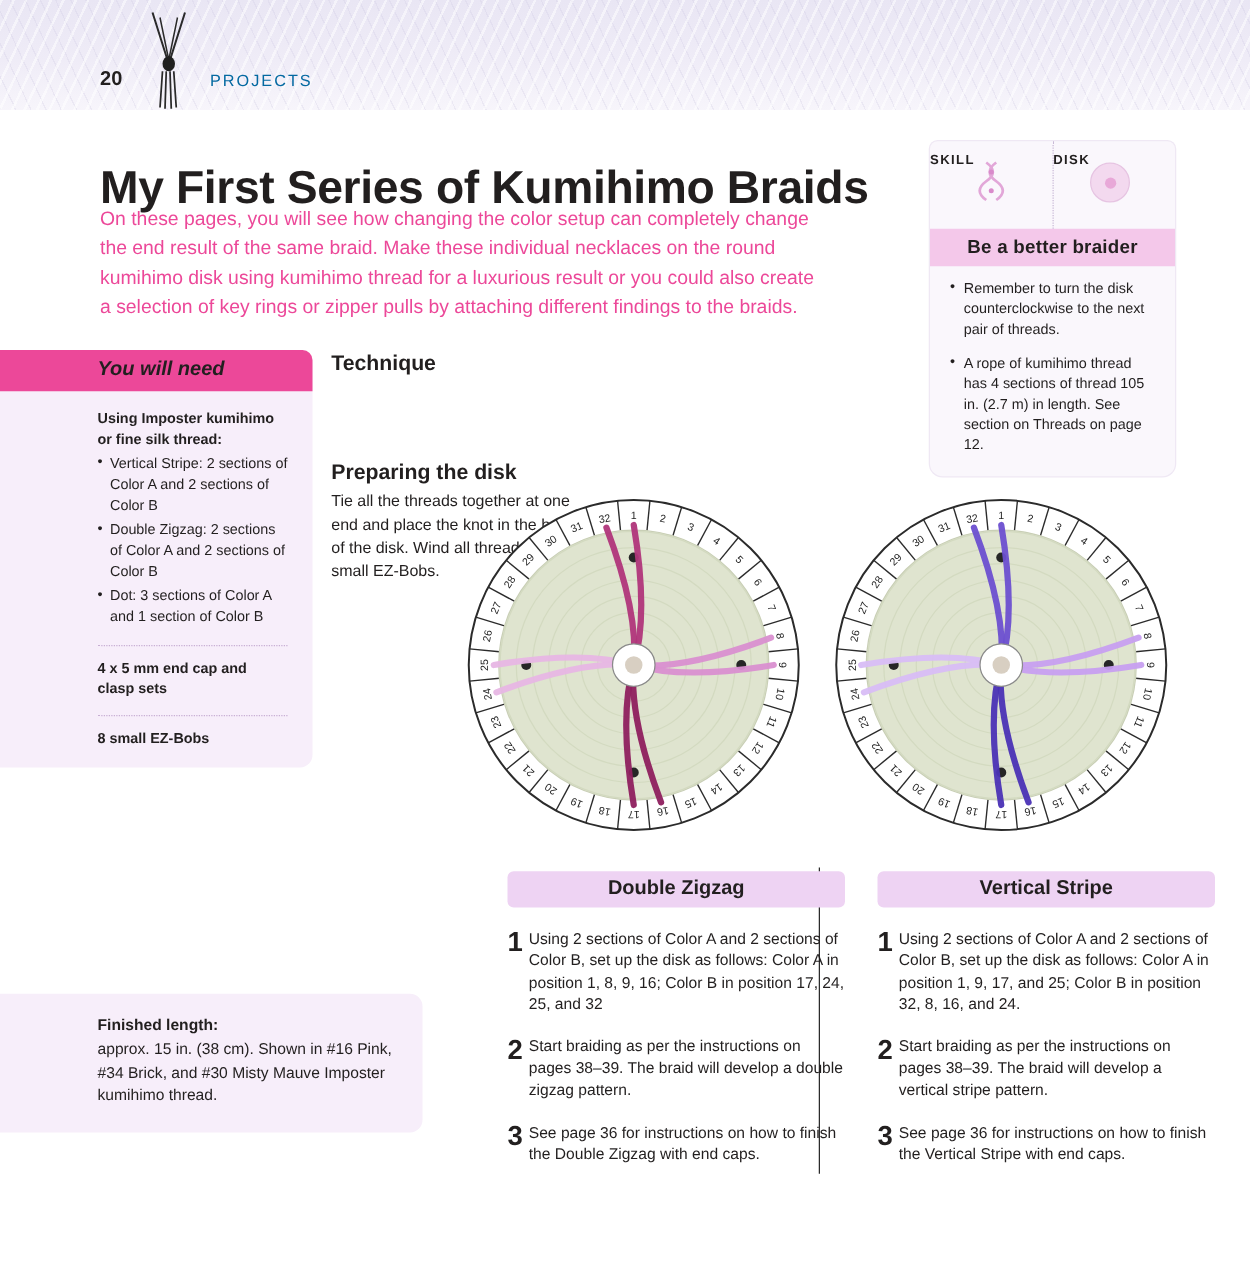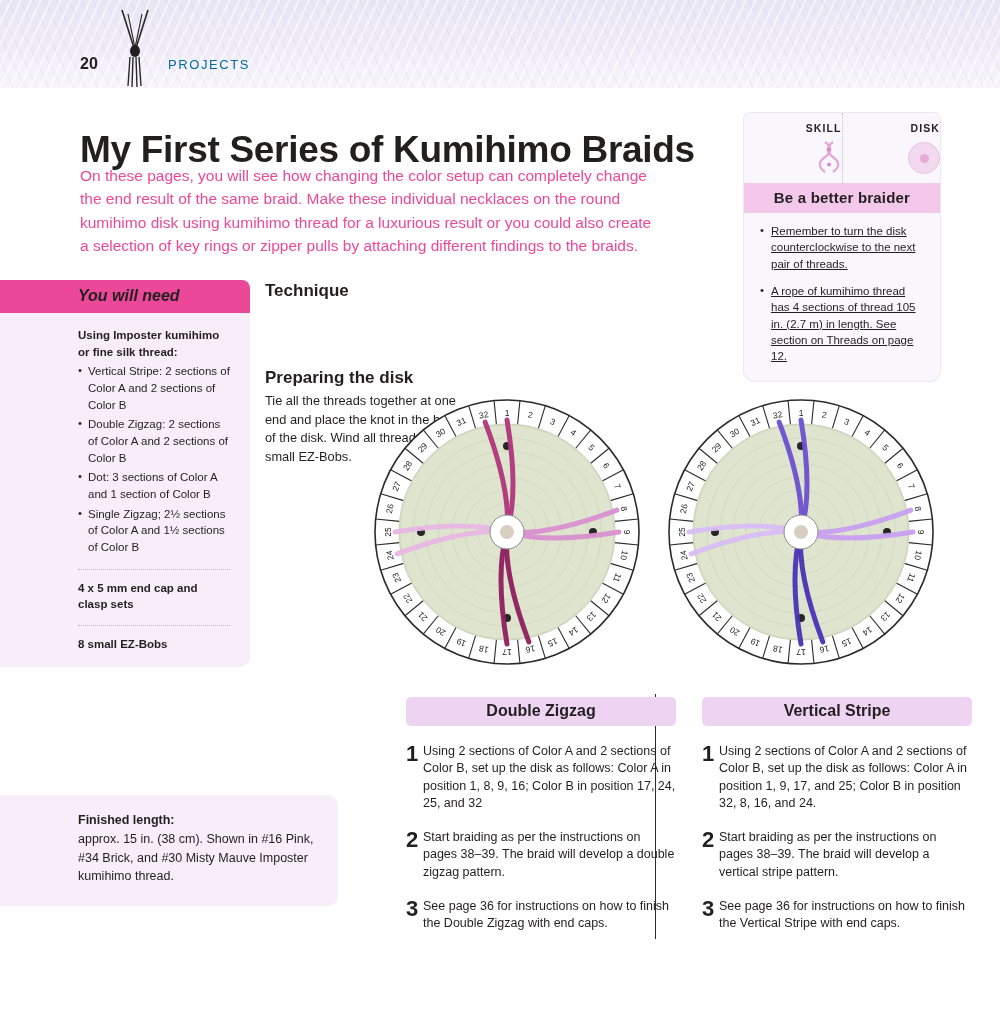--- a/index.html
+++ b/index.html
@@ -79,22 +79,22 @@
     overflow: hidden;
     box-shadow: 0 0 0 1px #efe8f4;
   }
   .info-head {
     display: flex;
     height: 70px;
   }
   .info-col {
     flex: 1;
     display: flex;
-    flex-direction: column;
-    align-items: flex-end;
+    flex-direction: row;
+    align-items: flex-start;
     padding-top: 9px;
   }
   .info-col.left { border-right: 1px dotted #c9b9d6; }
   .info-col-label {
     font-size: 10.5px;
     font-weight: bold;
     letter-spacing: 1.1px;
   }
   .skill-icon { margin-top: 6px; }
   .disk-icon {
@@ -120,21 +120,20 @@
   .info-body {
     padding: 10px 14px 16px 16px;
     font-size: 11.5px;
     line-height: 1.42;
   }
   .info-body ul { margin: 0; padding: 0; list-style: none; }
   .info-body li {
     position: relative;
     padding-left: 11px;
     margin-bottom: 11px;
-    text-decoration: underline;
   }
   .info-body li:last-child { margin-bottom: 0; }
   .info-body li::before {
     content: "\2022";
     position: absolute; left: 0; top: -1px;
   }
 
   
   .need-box {
     position: absolute;
@@ -294,21 +293,20 @@
 </div>
 
 <div class="need-box">
   <div class="need-title">You will need</div>
   <div class="need-body">
     <div class="lead">Using Imposter kumihimo or fine silk thread:</div>
     <ul>
       <li>Vertical Stripe: 2 sections of Color A and 2 sections of Color B</li>
       <li>Double Zigzag: 2 sections of Color A and 2 sections of Color B</li>
       <li>Dot: 3 sections of Color A and 1 section of Color B</li>
-      <li>Single Zigzag; 2½ sections of Color A and 1½ sections of Color B</li>
     </ul>
   </div>
   <div class="need-rule"></div>
   <div class="need-extra">4 x 5 mm end cap and clasp sets</div>
   <div class="need-rule"></div>
   <div class="need-extra">8 small EZ-Bobs</div>
 </div>
 
 <div class="finished-box">
   <div class="lead">Finished length:</div>

